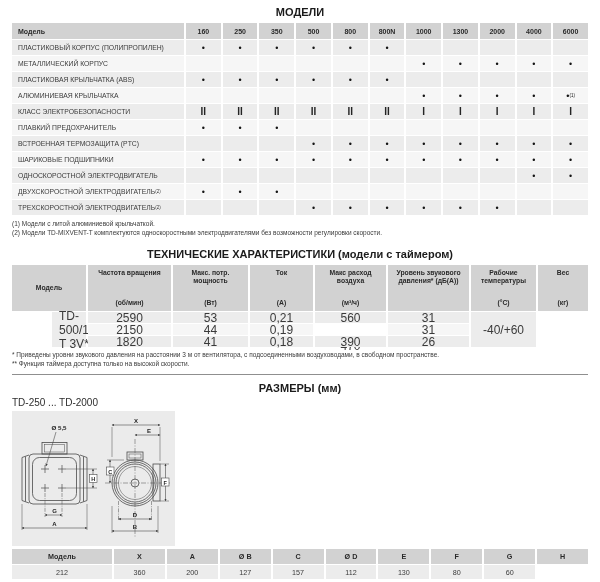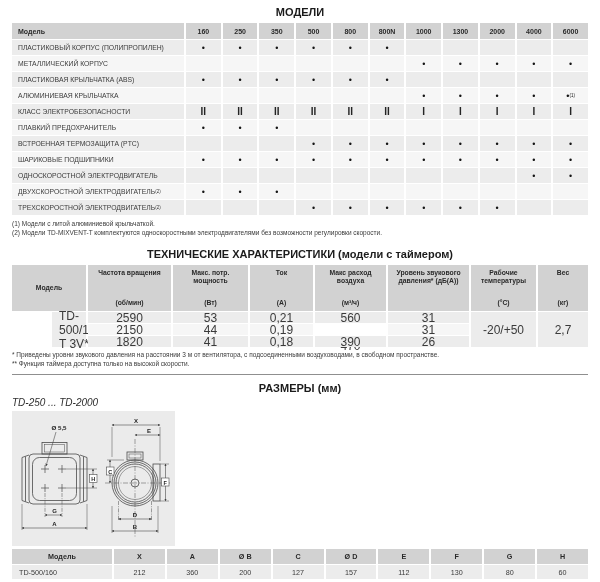--- a/index.html
+++ b/index.html
@@ -1,21 +1,21 @@
 <!DOCTYPE html>
 <html><head>
 <meta charset="utf-8">
 <style>
   html,body{margin:0;padding:0;background:#fff;}
   body{font-family:"Liberation Sans", sans-serif; color:#3a3a3a;}
   .page{width:600px;height:582px;box-sizing:border-box;padding:0 12px;overflow:hidden;background:#fff;}
   .h1{font-size:11px;font-weight:bold;color:#1b1b1b;margin-top:6px;line-height:12px;text-align:center;}
   .h1.mt{margin-top:11px;}
   .h1.mt2{margin-top:7px;}
-  .subtitle{font-size:10px;color:#2e2e2e;margin-top:3px;line-height:11px;font-style:italic;}
+  .subtitle{font-size:10px;color:#2e2e2e;margin-top:3px;line-height:11px;}
 
   
   .t1{display:grid;grid-template-columns:172px repeat(11,1fr);gap:1px 2px;margin-top:5px;}
   .t1 .hc{background:#d2d2d2;height:16px;display:flex;align-items:center;justify-content:center;
           font-size:7px;font-weight:bold;color:#2a2a2a;}
   .t1 .c{height:15px;display:flex;align-items:center;justify-content:center;font-size:6.8px;color:#3a3a3a;}
   .t1 .lab{justify-content:flex-start;padding-left:6px;box-sizing:border-box;text-align:left;}
   .odd{background:#ececec;}
   .even{background:#f6f6f6;}
   .t1 .dot{font-size:9px;color:#141414;}
@@ -247,22 +247,21 @@
       <div class="c2 even" style="grid-area: 3 / 2;">2150</div>
       <div class="c2 even" style="grid-area: 3 / 3;">44</div>
       <div class="c2 even" style="grid-area: 3 / 4;">0,19</div>
       <div class="c2 even" style="grid-area: 3 / 5; margin-top: 22px;">470</div>
       <div class="c2 even" style="grid-area: 3 / 6; text-align: right;">31</div>
       <div class="c2 odd" style="grid-area: 4 / 2;">1820</div>
       <div class="c2 odd" style="grid-area: 4 / 3;">41</div>
       <div class="c2 odd" style="grid-area: 4 / 4;">0,18</div>
       <div class="c2 odd" style="grid-area: 4 / 5;">390</div>
       <div class="c2 odd" style="grid-area: 4 / 6;">26</div>
-      <div class="c2 span3" style="grid-area: 2 / 7 / span 3;">-20/+50</div>
-      <div class="c2 span3" style="grid-area: 2 / 8 / span 3;">2,7</div>
+      <div class="c2 span3" style="grid-area: 2 / 7 / span 3;">-40/+60</div>
     </div>
   <div class="fn fn2">
     <div>* Приведены уровни звукового давления на расстоянии 3 м от вентилятора, с подсоединенными воздуховодами, в свободном пространстве.</div>
     <div>** Функция таймера доступна только на высокой скорости.</div>
   </div>
 
   <div class="divider"></div>
 
   <div class="h1 mt2">РАЗМЕРЫ (мм)</div>
   <div class="subtitle">TD-250 ... TD-2000</div>
@@ -349,21 +348,20 @@
       <div class="hc">Модель</div>
       <div class="hc">X</div>
       <div class="hc">A</div>
       <div class="hc">Ø B</div>
       <div class="hc">C</div>
       <div class="hc">Ø D</div>
       <div class="hc">E</div>
       <div class="hc">F</div>
       <div class="hc">G</div>
       <div class="hc">H</div>
-      <div class="c lab">TD-500/160</div>
       <div class="c">212</div>
       <div class="c">360</div>
       <div class="c">200</div>
       <div class="c">127</div>
       <div class="c">157</div>
       <div class="c">112</div>
       <div class="c">130</div>
       <div class="c">80</div>
       <div class="c">60</div>
     </div>

